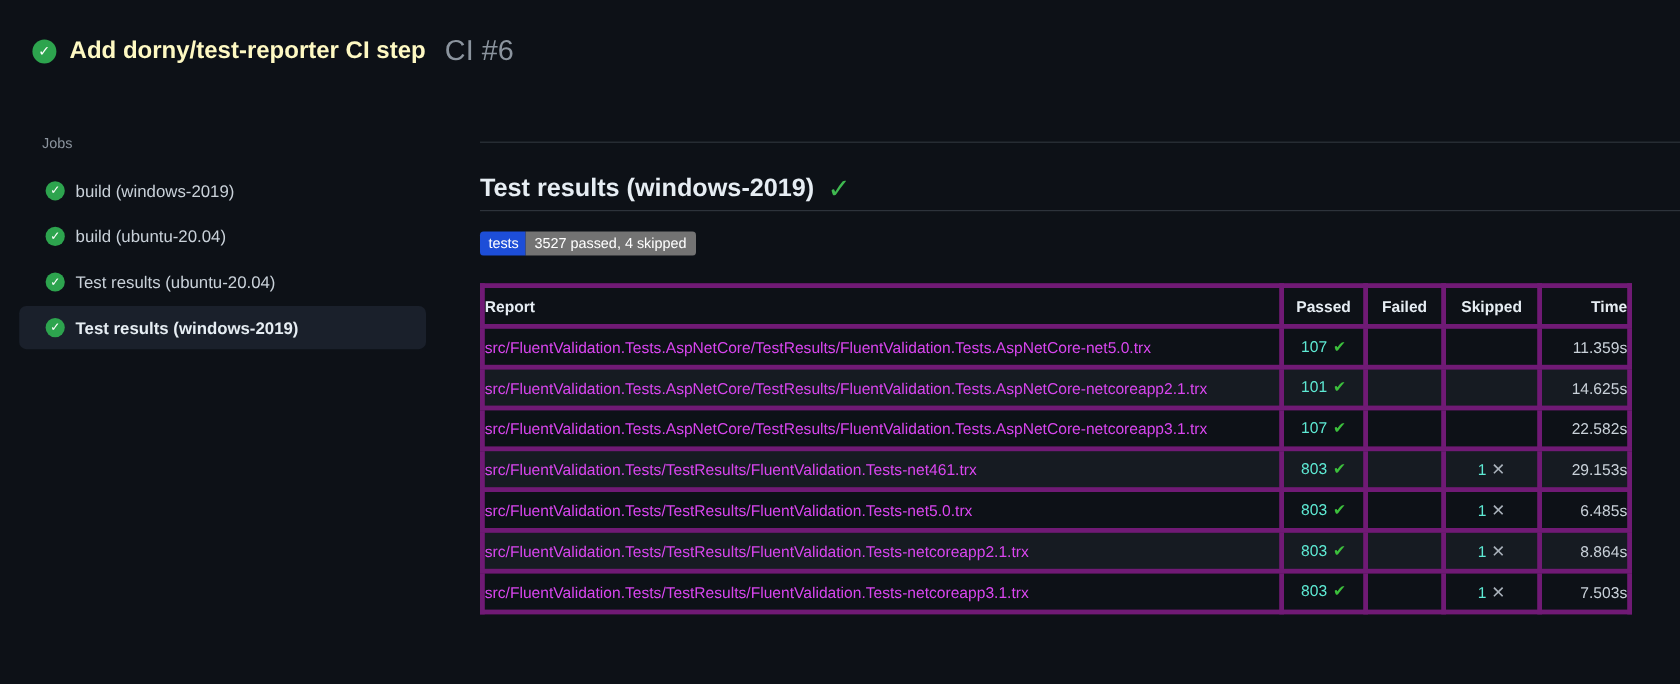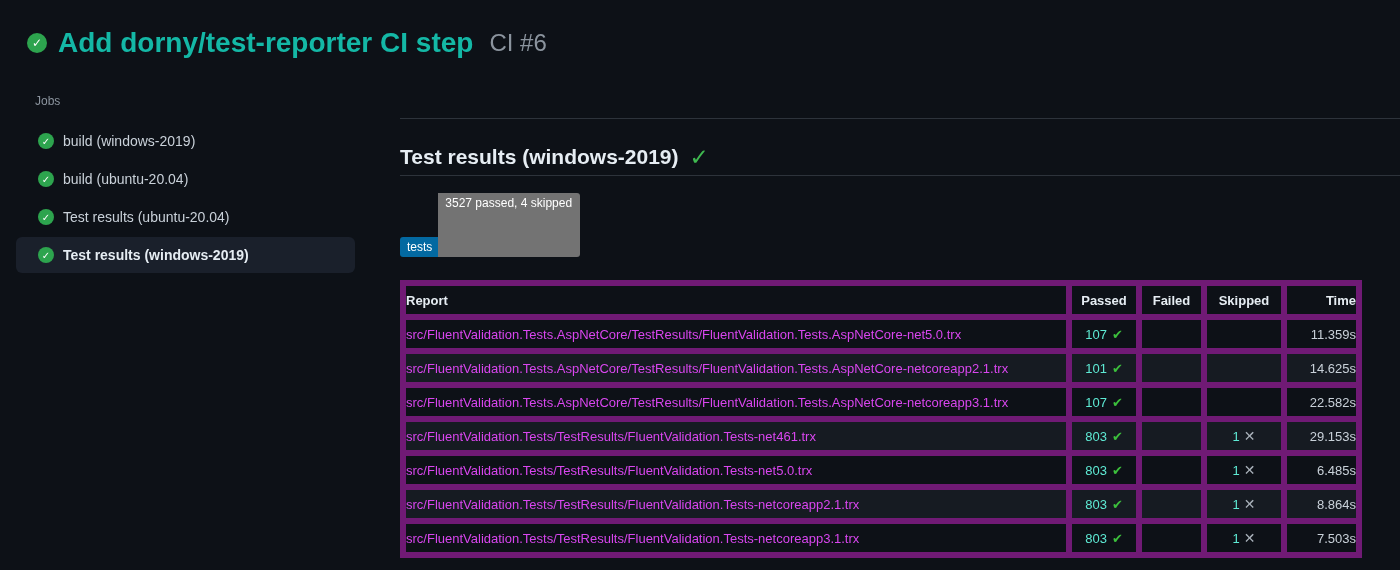--- a/index.html
+++ b/index.html
@@ -13,37 +13,37 @@
 
   
   .run-header { display: flex; align-items: center; gap: 11px; padding: 30px 0 0 27px; height: 55px; }
   .circle-check {
     border-radius: 50%; background: #2da44e; color: #fff;
     display: inline-flex; align-items: center; justify-content: center;
     font-weight: 700; flex: 0 0 auto;
   }
   .circle-check.lg { width: 20px; height: 20px; font-size: 12px; }
   .circle-check.sm { width: 16px; height: 16px; font-size: 10px; }
-  .run-title { font-size: 28px; font-weight: 700; color: #14b8a6; white-space: nowrap; }
+  .run-title { font-size: 20px; font-weight: 700; color: #fef9c3; white-space: nowrap; }
   .run-number { font-size: 24px; font-weight: 400; color: #8b949e; margin-left: 5px; }
 
   
   .layout { display: flex; align-items: flex-start; }
 
   
   .sidebar { width: 400px; flex: 0 0 400px; padding-top: 30px; }
   .summary-item {
     display: flex; align-items: center; gap: 11px;
     height: 36px; padding-left: 35px; cursor: pointer;
     font-size: 14px; color: #e6edf3;
   }
   .home-icon { display: inline-flex; color: #b8c0c8; }
   .jobs-label {
     font-size: 12px; color: #8b949e; padding-left: 35px;
-    margin-top: 6px; height: 20px; display: flex; align-items: center;
+    margin-top: 24px; height: 20px; display: flex; align-items: center;
   }
   .job-list { margin-top: 12px; }
   .job-item {
     display: flex; align-items: center; gap: 9px;
     height: 36px; margin: 2px 0 2px 16px; width: 339px;
     padding-left: 22px; border-radius: 6px;
     font-size: 14px; color: #c9d1d9; cursor: pointer;
   }
   .job-item.selected { background: #1a202b; color: #e6edf3; font-weight: 700; }
 
@@ -53,29 +53,29 @@
   .job-status { font-size: 12px; color: #8b949e; margin-top: 7px; }
   .divider { height: 1px; background: #2d333b; }
   .divider.one { margin-top: 14px; }
   .divider.two { margin-top: 6px; }
 
   .section-heading-row { display: flex; align-items: center; gap: 11px; margin-top: 26px; }
   .section-heading { font-size: 21px; font-weight: 700; color: #e6edf3; }
   .heading-check { color: #3fb950; font-size: 23px; font-weight: 700; line-height: 1; }
 
   .badge { display: inline-flex; margin-top: 17px; font-size: 12px; line-height: 1; }
-  .badge-label { background: #0369a1; color: #fff; padding: 4px 6px 4px 7px; border-radius: 3px 0 0 3px; margin-top: 44px; }
+  .badge-label { background: #1d4ed8; color: #fff; padding: 4px 6px 4px 7px; border-radius: 3px 0 0 3px; }
   .badge-value { background: #737373; color: #fff; padding: 4px 8px 4px 7px; border-radius: 0 3px 3px 0; }
 
   
   table.results {
     margin-top: 23px; width: 956px;
     border-collapse: collapse; font-size: 13px; table-layout: fixed;
   }
-  .results th, .results td { border: 6px solid #701a75; height: 34px; padding: 0; }
+  .results th, .results td { border: 4px solid #701a75; height: 34px; padding: 0; }
   .results th { color: #e6edf3; font-weight: 700; background: #0d1117; }
   .results tbody tr:nth-child(odd)  { background: #0d1117; }
   .results tbody tr:nth-child(even) { background: #161b22; }
   .col-report  { width: 666px; }
   .col-passed  { width: 70px; }
   .col-failed  { width: 65px; }
   .col-skipped { width: 80px; }
   .col-time    { width: 75px; }
   .cell-report { text-align: left; padding-left: 16px; }
   .cell-center { text-align: center; }

